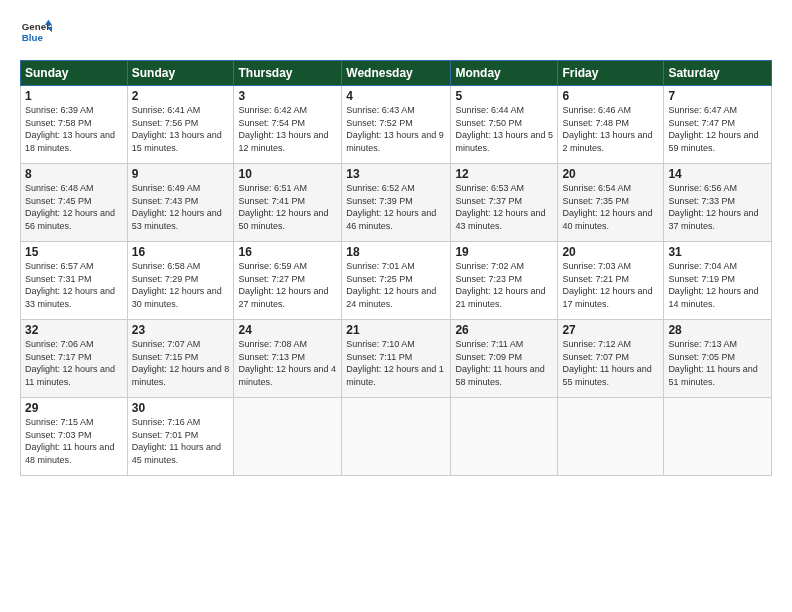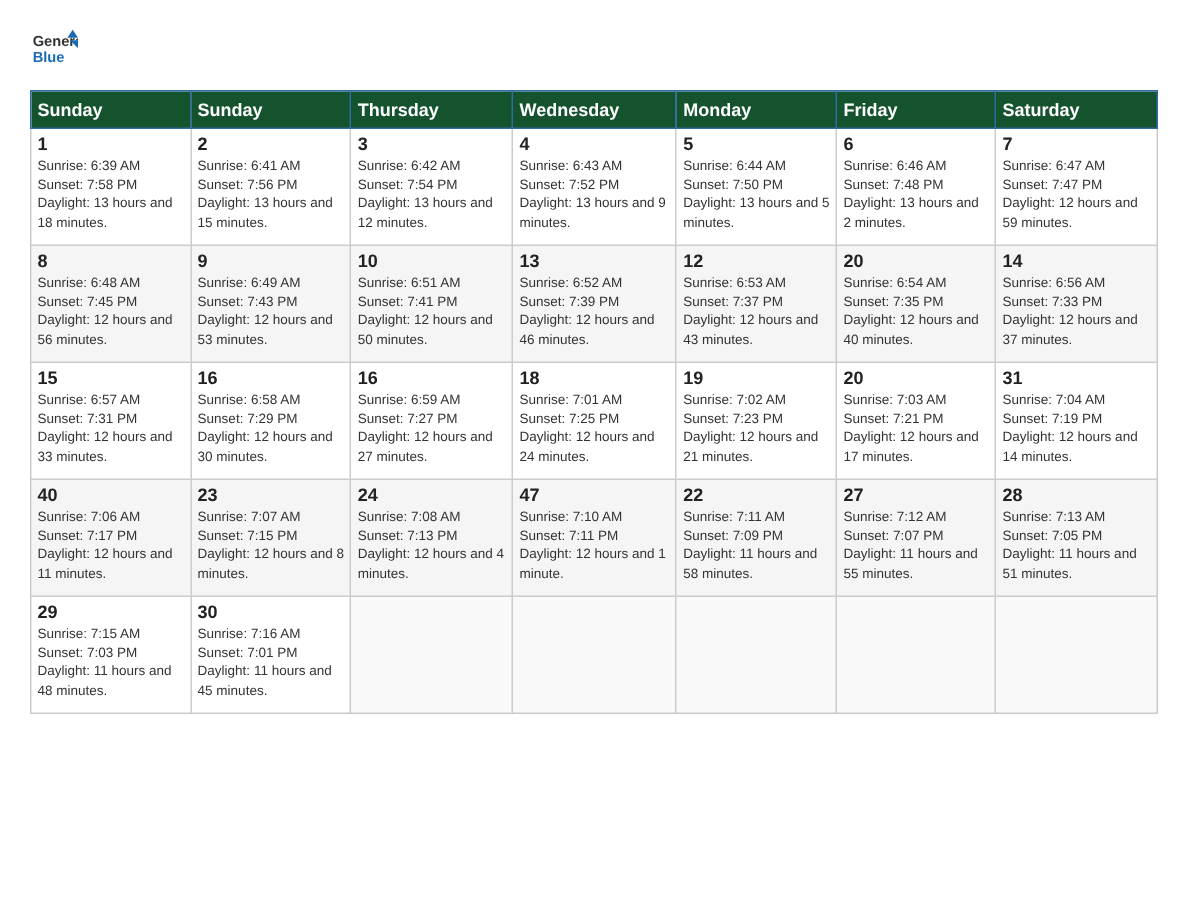--- a/index.html
+++ b/index.html
@@ -202,37 +202,37 @@
           <span class="day-num">20</span>
           <span class="cell-text">Sunrise: 7:03 AM<br>Sunset: 7:21 PM<br>Daylight: 12 hours and 17 minutes.</span>
         </td>
           <td>
           <span class="day-num">31</span>
           <span class="cell-text">Sunrise: 7:04 AM<br>Sunset: 7:19 PM<br>Daylight: 12 hours and 14 minutes.</span>
         </td>
         </tr>
         <tr>
           <td>
-          <span class="day-num">40</span>
+          <span class="day-num">32</span>
           <span class="cell-text">Sunrise: 7:06 AM<br>Sunset: 7:17 PM<br>Daylight: 12 hours and 11 minutes.</span>
         </td>
           <td>
           <span class="day-num">23</span>
           <span class="cell-text">Sunrise: 7:07 AM<br>Sunset: 7:15 PM<br>Daylight: 12 hours and 8 minutes.</span>
         </td>
           <td>
           <span class="day-num">24</span>
           <span class="cell-text">Sunrise: 7:08 AM<br>Sunset: 7:13 PM<br>Daylight: 12 hours and 4 minutes.</span>
         </td>
           <td>
-          <span class="day-num">47</span>
+          <span class="day-num">21</span>
           <span class="cell-text">Sunrise: 7:10 AM<br>Sunset: 7:11 PM<br>Daylight: 12 hours and 1 minute.</span>
         </td>
           <td>
-          <span class="day-num">22</span>
+          <span class="day-num">26</span>
           <span class="cell-text">Sunrise: 7:11 AM<br>Sunset: 7:09 PM<br>Daylight: 11 hours and 58 minutes.</span>
         </td>
           <td>
           <span class="day-num">27</span>
           <span class="cell-text">Sunrise: 7:12 AM<br>Sunset: 7:07 PM<br>Daylight: 11 hours and 55 minutes.</span>
         </td>
           <td>
           <span class="day-num">28</span>
           <span class="cell-text">Sunrise: 7:13 AM<br>Sunset: 7:05 PM<br>Daylight: 11 hours and 51 minutes.</span>
         </td>

